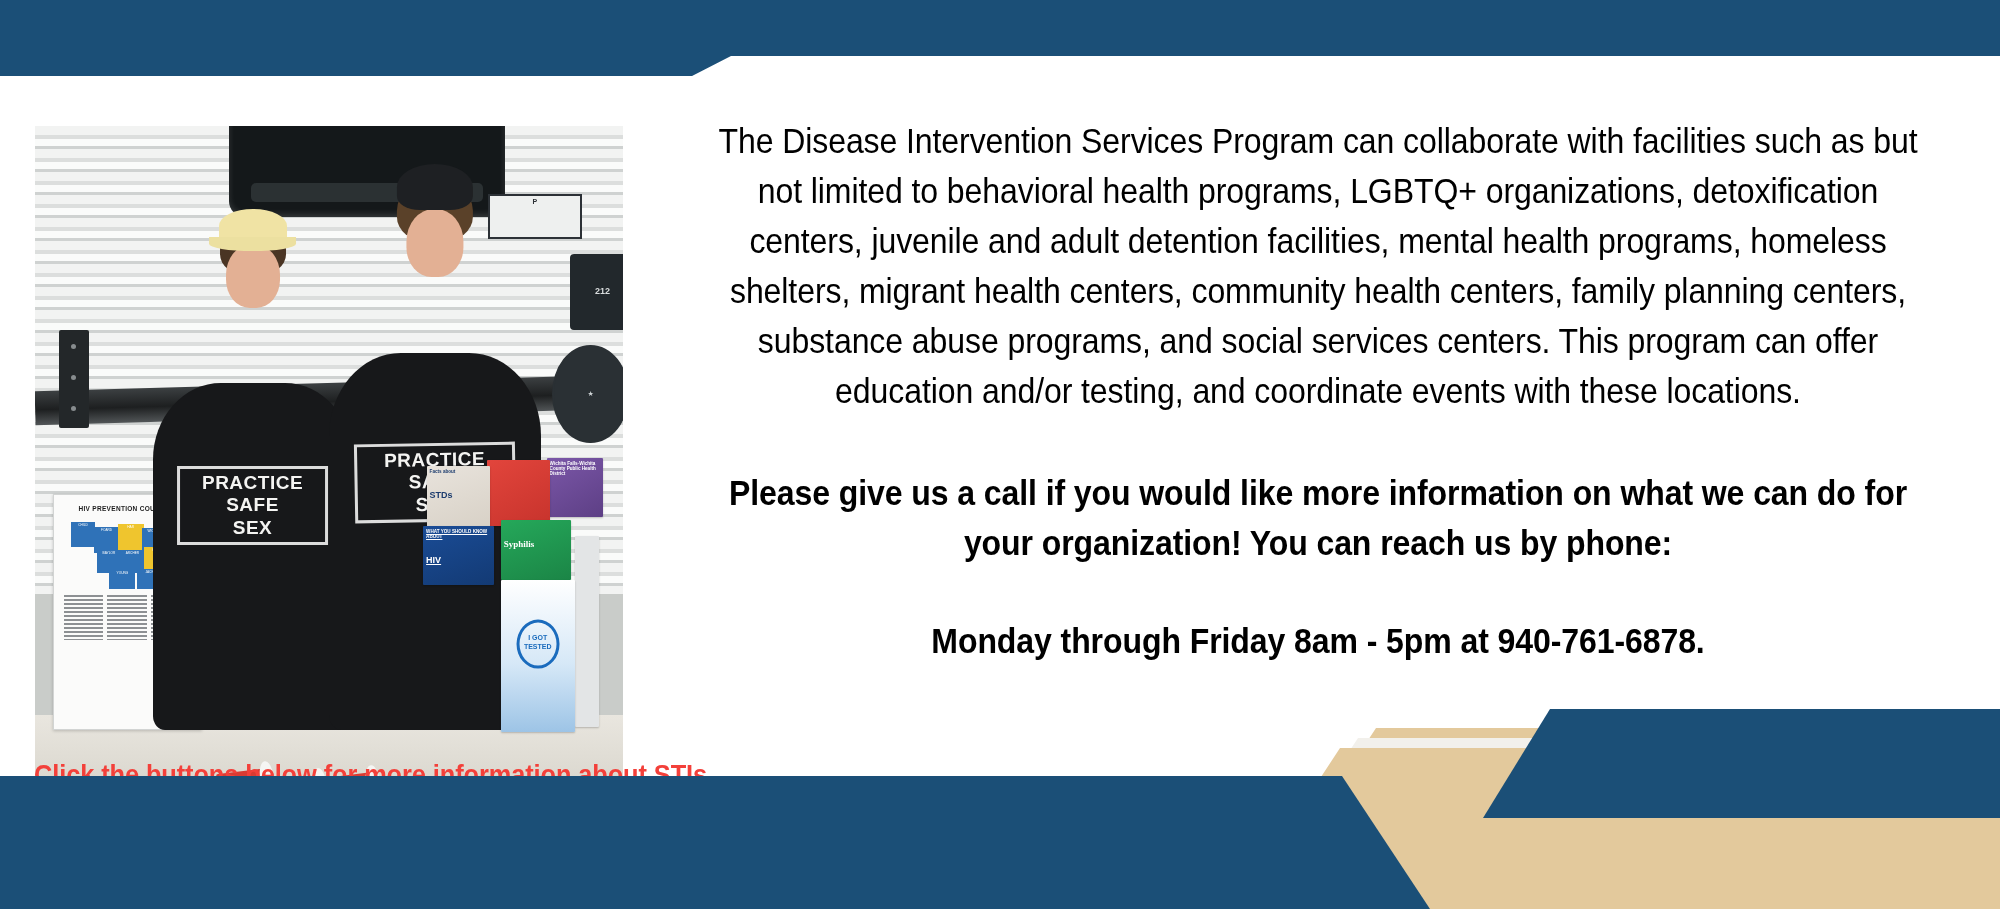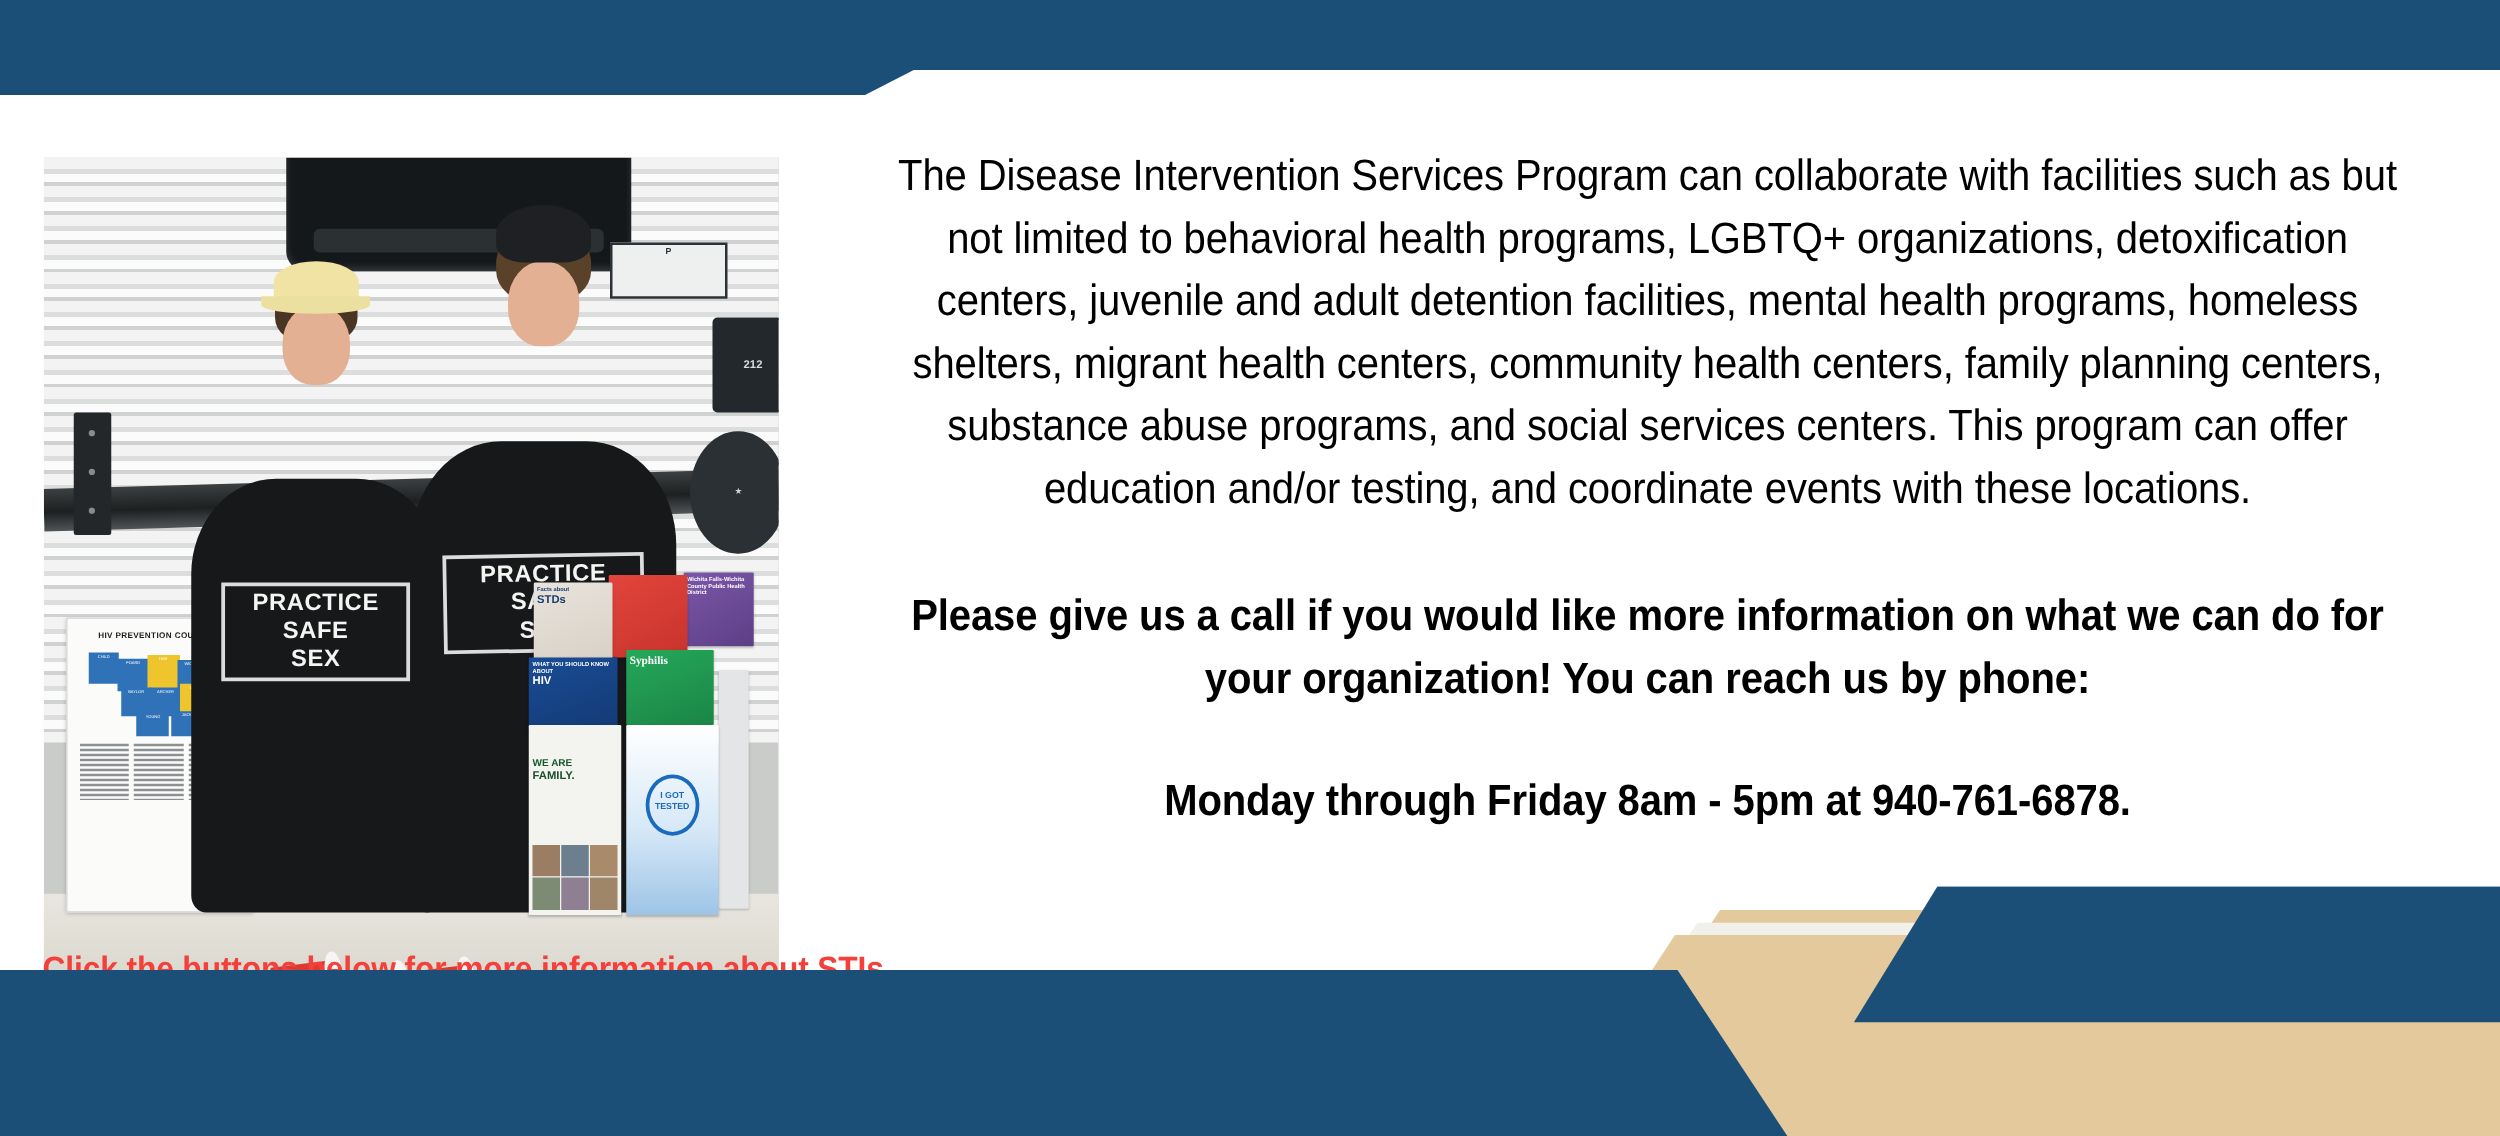--- a/index.html
+++ b/index.html
@@ -295,27 +295,27 @@
     color: #fff;
     overflow: hidden;
     border-radius: 1px;
     box-shadow: 0 1px 2px rgba(0,0,0,.22);
     padding: 3px;
     line-height: 1.15;
   }
   .br-stds   { left: 2%;  top: 0%;   width: 36%; height: 26%; background: linear-gradient(160deg,#e8e3dc,#d6cfc4); color:#1c3c6e; }
   .br-red    { left: 36%; top: -2%;  width: 36%; height: 24%; background: linear-gradient(150deg,#e2453c,#c7332c); }
   .br-purple { left: 70%; top: -3%;  width: 32%; height: 22%; background: linear-gradient(150deg,#7b57a8,#5d3f85); font-size:4px; }
-  .br-hiv    { left: 0%;  top: 22%;  width: 40%; height: 22%; background: linear-gradient(160deg,#1a4c96,#133a74); }
+  .br-hiv    { left: 0%;  top: 22%;  width: 40%; height: 22%; background: linear-gradient(160deg,#1a4c96,#133a74); text-decoration: underline; }
   .br-syph   { left: 44%; top: 20%;  width: 40%; height: 22%; background: linear-gradient(160deg,#25a85a,#1b8546); font-family: Liberation Serif, serif; }
   .br-family { left: 0%;  top: 42%;  width: 42%; height: 56%; background: #f3f3f0; color: #1d4f2b; }
   .br-tested { left: 44%; top: 42%;  width: 42%; height: 56%; background: linear-gradient(180deg,#ffffff 0%, #d6e8f7 55%, #9dc4e6 100%); color: #14539e; }
   .br-side   { left: 86%; top: 26%;  width: 14%; height: 70%; background: #e3e5e6; }
   .br .sub { display:block; font-size: 4.6px; font-weight: bold; }
-  .br .big { display:block; font-size: 9px; margin-top: 0; }
+  .br .big { display:block; font-size: 9px; margin-top: 16px; }
   .br-family .fam {
     font-size: 8px; color:#14592c; margin-top: 34%; display:block; text-align:left;
   }
   .br-family .photos {
     position: absolute; left: 4%; right: 4%; bottom: 3%; height: 34%;
     display: grid; grid-template-columns: repeat(3, 1fr); grid-template-rows: repeat(2,1fr); gap: 1px;
   }
   .br-family .photos i { display:block; background:#9a7d63; }
   .br-family .photos i:nth-child(2){background:#6d7f8f;}
   .br-family .photos i:nth-child(3){background:#a98a6a;}
@@ -582,32 +582,20 @@
           <span class="big">STDs</span>
         </div>
         <div class="br br-hiv">
           <span class="sub">WHAT YOU SHOULD KNOW ABOUT</span>
           <span class="big">HIV</span>
         </div>
         <div class="br br-syph">
           <span class="big">Syphilis</span>
         </div>
         <div class="br br-side"></div>
-        <div class="br br-family">
-          <span class="fam">WE ARE</span>
-          <span class="big">FAMILY.</span>
-          <span class="photos">
-              <i></i>
-              <i></i>
-              <i></i>
-              <i></i>
-              <i></i>
-              <i></i>
-            </span>
-        </div>
         <div class="br br-tested">
           <span class="seal">
             <span>I GOT TESTED</span>
           </span>
         </div>
       </div>
 
       <div class="cond" style="left:31%;"></div>
       <div class="cond" style="left:40%; bottom:11%;"></div>
       <div class="cond" style="left:49%; bottom:11.5%;"></div>

